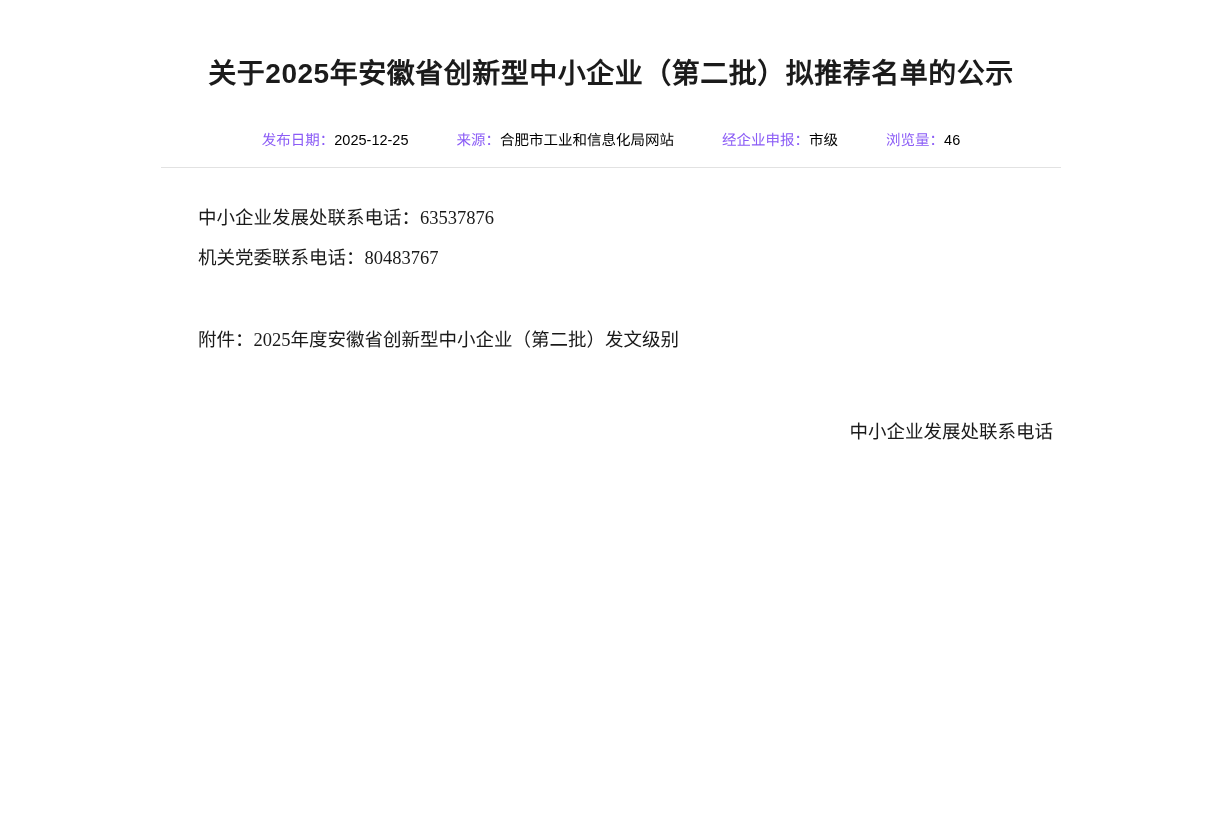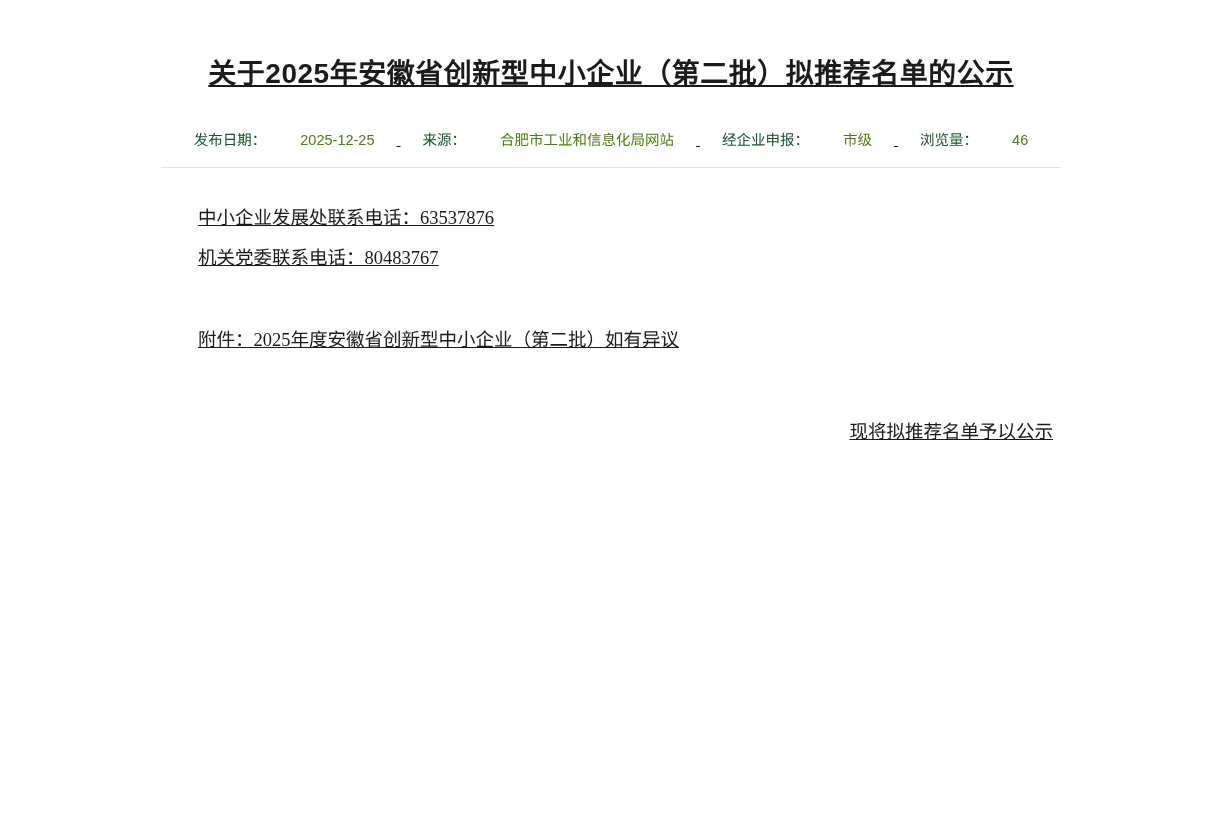--- a/index.html
+++ b/index.html
@@ -13,21 +13,20 @@
     font-family: "Liberation Serif", "DejaVu Serif", serif;
     color: #1a1a1a;
     overflow: hidden;
   }
   .page {
     width: 1222px;
     height: 817px;
     box-sizing: border-box;
     padding: 0;
     position: relative;
-    text-decoration: underline;
   }
   .article {
     margin: 0 auto;
     width: 900px;
     padding-top: 34px;
   }
 
   
   .doc-title {
     font-family: "Liberation Sans", "DejaVu Sans", sans-serif;
@@ -50,22 +49,22 @@
     padding: 26px 0 18px 0;
     border-bottom: 1px solid #e2e2e2;
     white-space: nowrap;
   }
   .meta-item {
     display: inline-block;
     margin: 0 22px;
   }
   .meta-item:first-child { margin-left: 0; }
   .meta-item:last-child { margin-right: 0; text-align: center; }
-  .meta-label { color: #14532d; }
-  .meta-value { color: #4d7c0f; margin-left: 34px; }
+  .meta-label { color: #8b5cf6; }
+  .meta-value { color: #000000; }
 
   
   .doc-body {
     padding-top: 30px;
     font-size: 18.5px;
     line-height: 39px;
     color: #1a1a1a;
     text-align: justify;
     text-justify: inter-ideograph;
   }
@@ -118,21 +117,21 @@
         <span class="meta-label">浏览量：</span><span class="meta-value">46</span>
       </span>
     </div>
 
     <div class="doc-body">
 
 
       <p class="contact-line">中小企业发展处联系电话：63537876</p>
       <p class="contact-line">机关党委联系电话：80483767</p>
 
-      <p class="attachment">附件：2025年度安徽省创新型中小企业（第二批）如有异议</p>
+      <p class="attachment">附件：2025年度安徽省创新型中小企业（第二批）发文级别</p>
 
       <div class="signature">
-        <div class="sign-org">现将拟推荐名单予以公示</div>
+        <div class="sign-org">中小企业发展处联系电话</div>
       </div>
 
     </div>
   </div>
 </div>
 
 </body></html>

